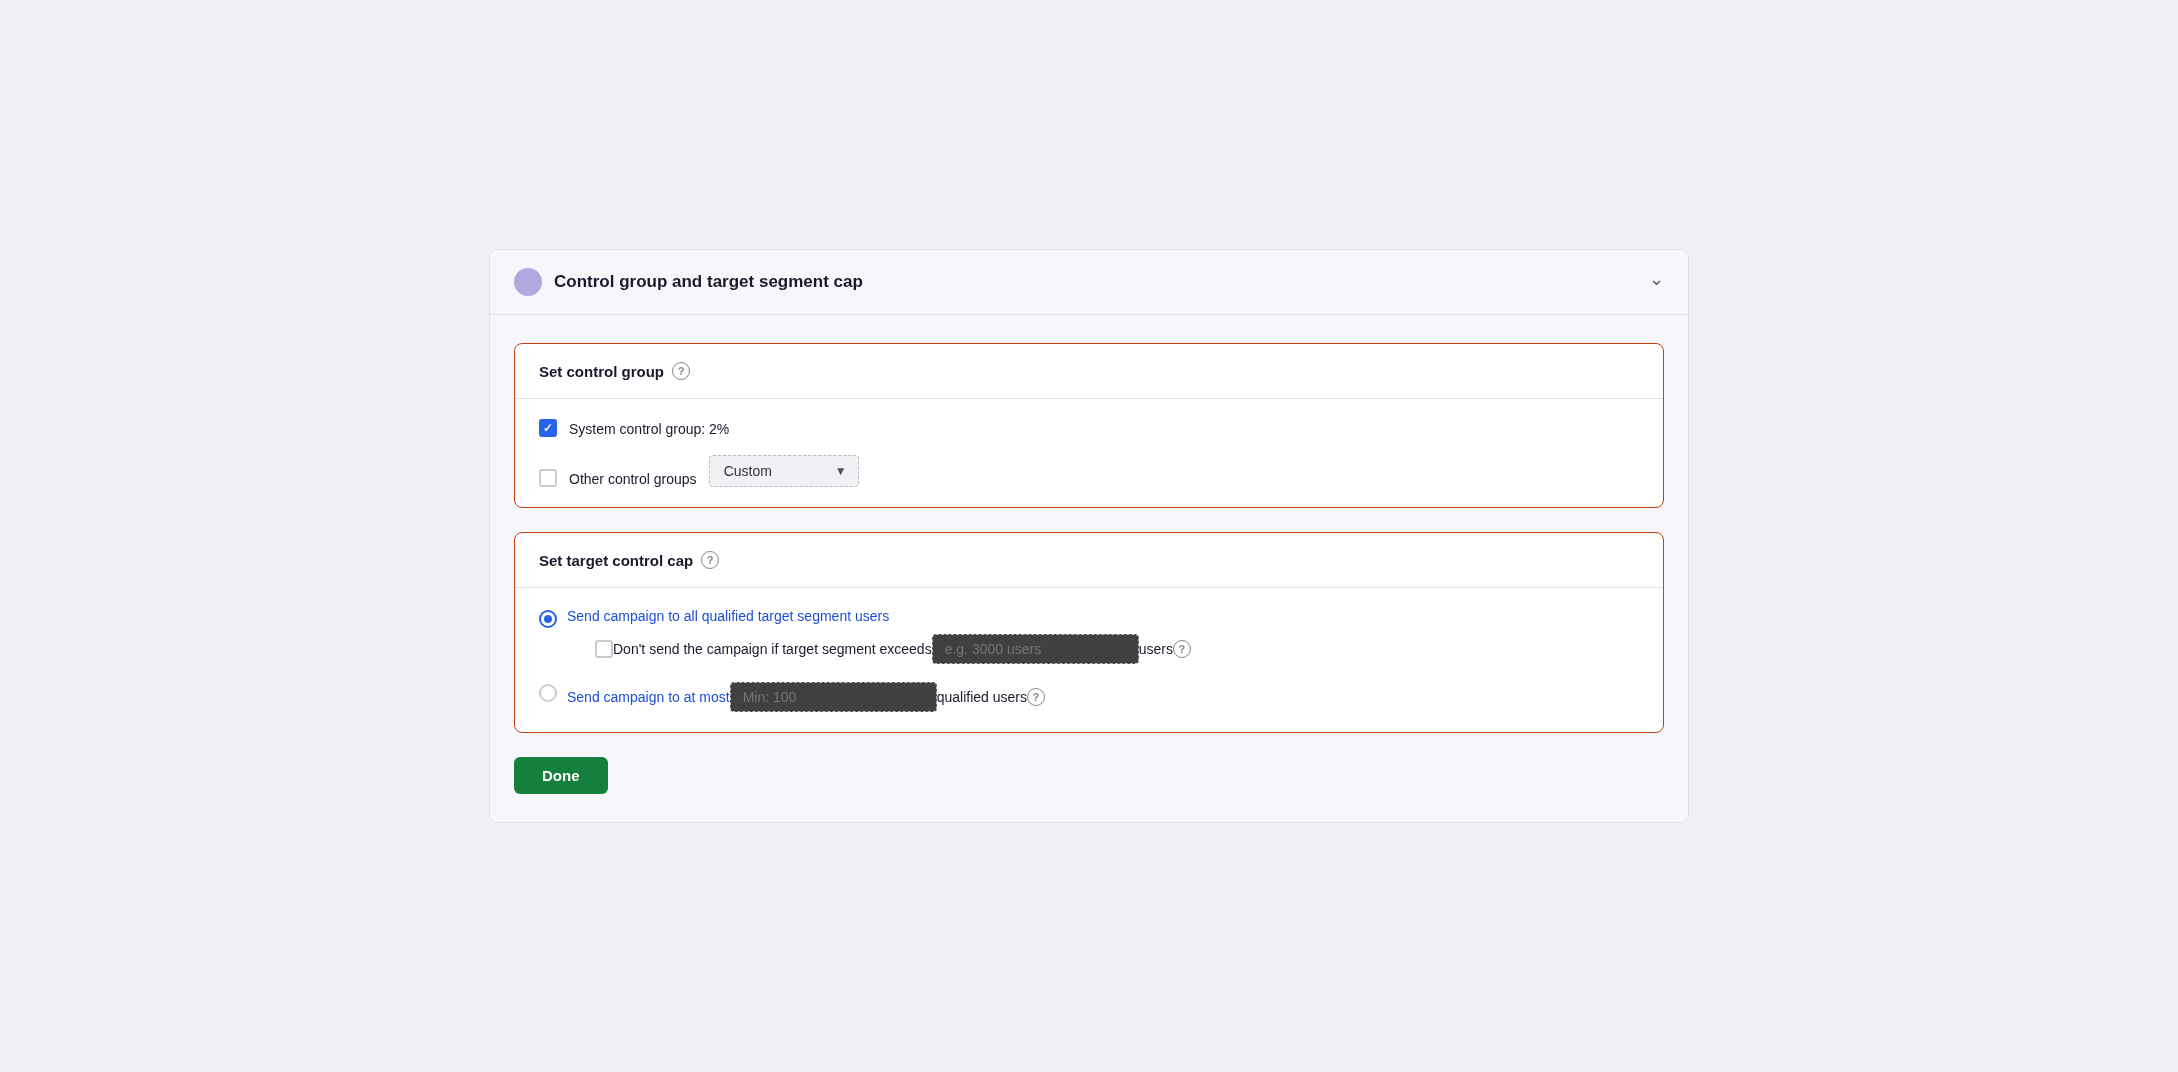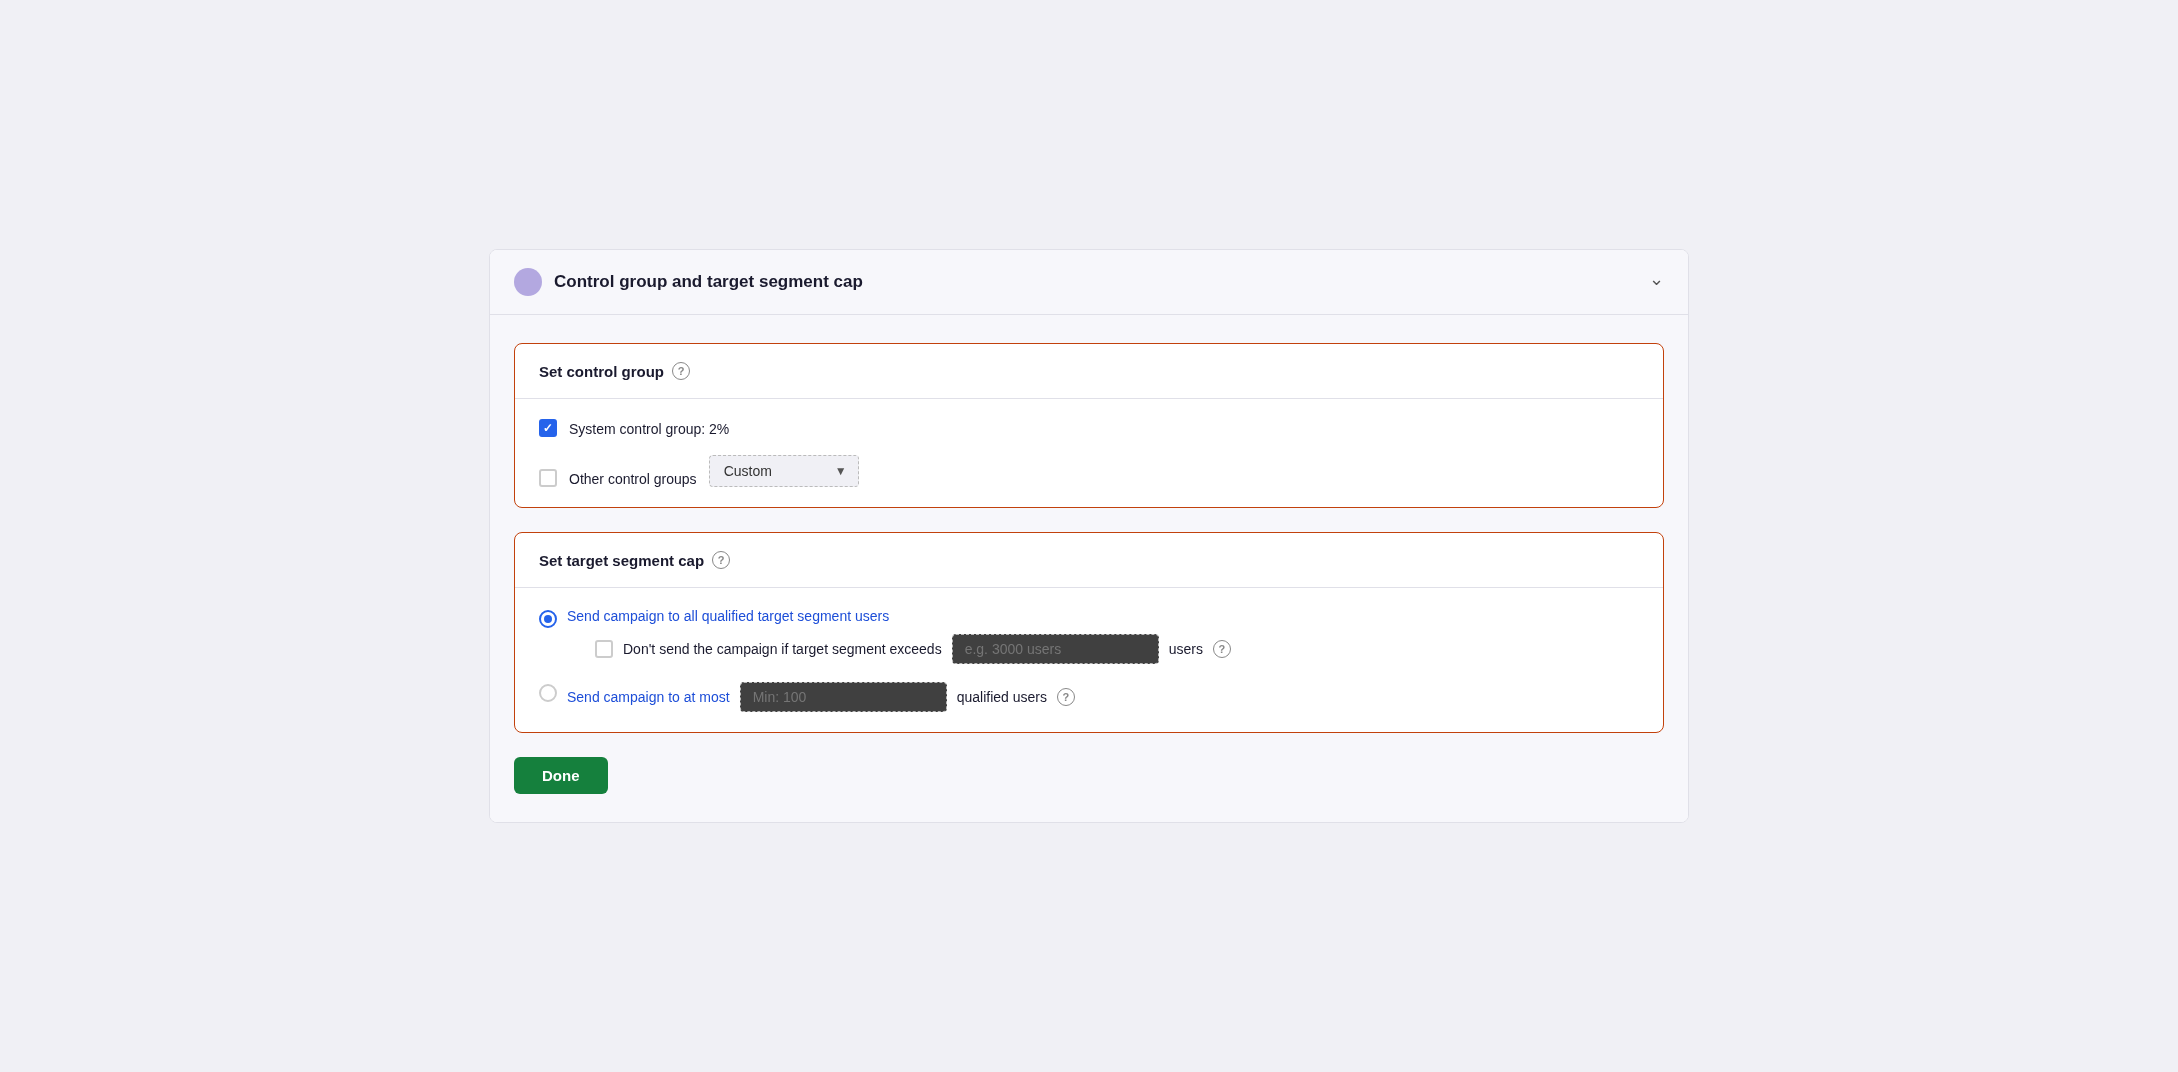--- a/index.html
+++ b/index.html
@@ -184,21 +184,21 @@
       color: #1d4ed8;
     }
     .radio-content {
       display: flex;
       flex-direction: column;
       gap: 10px;
     }
     .inline-row {
       display: flex;
       align-items: center;
-      gap: 10px;
+      gap: 0;
       flex-wrap: wrap;
     }
     .dashed-input {
       border: 1px dashed #bbb;
       border-radius: 4px;
       padding: 6px 12px;
       font-size: 14px;
       color: #999;
       background: #404040;
       min-width: 160px;
@@ -263,21 +263,21 @@
                 <option>Group B</option>
               </select>
               <span class="select-arrow">▼</span>
             </div>
           </div>
         </div>
       </div>
 
       <div class="section-card">
         <div class="section-header">
-          <span class="section-title">Set target segment cap</span>
+          <span class="section-title">Set target control cap</span>
           <span class="help-icon">?</span>
         </div>
         <div class="section-body">
 
           <div class="radio-row">
             <div class="radio-custom selected"></div>
             <div class="radio-content">
               <span class="radio-label">Send campaign to all qualified target segment users</span>
 
               <div class="indented">

